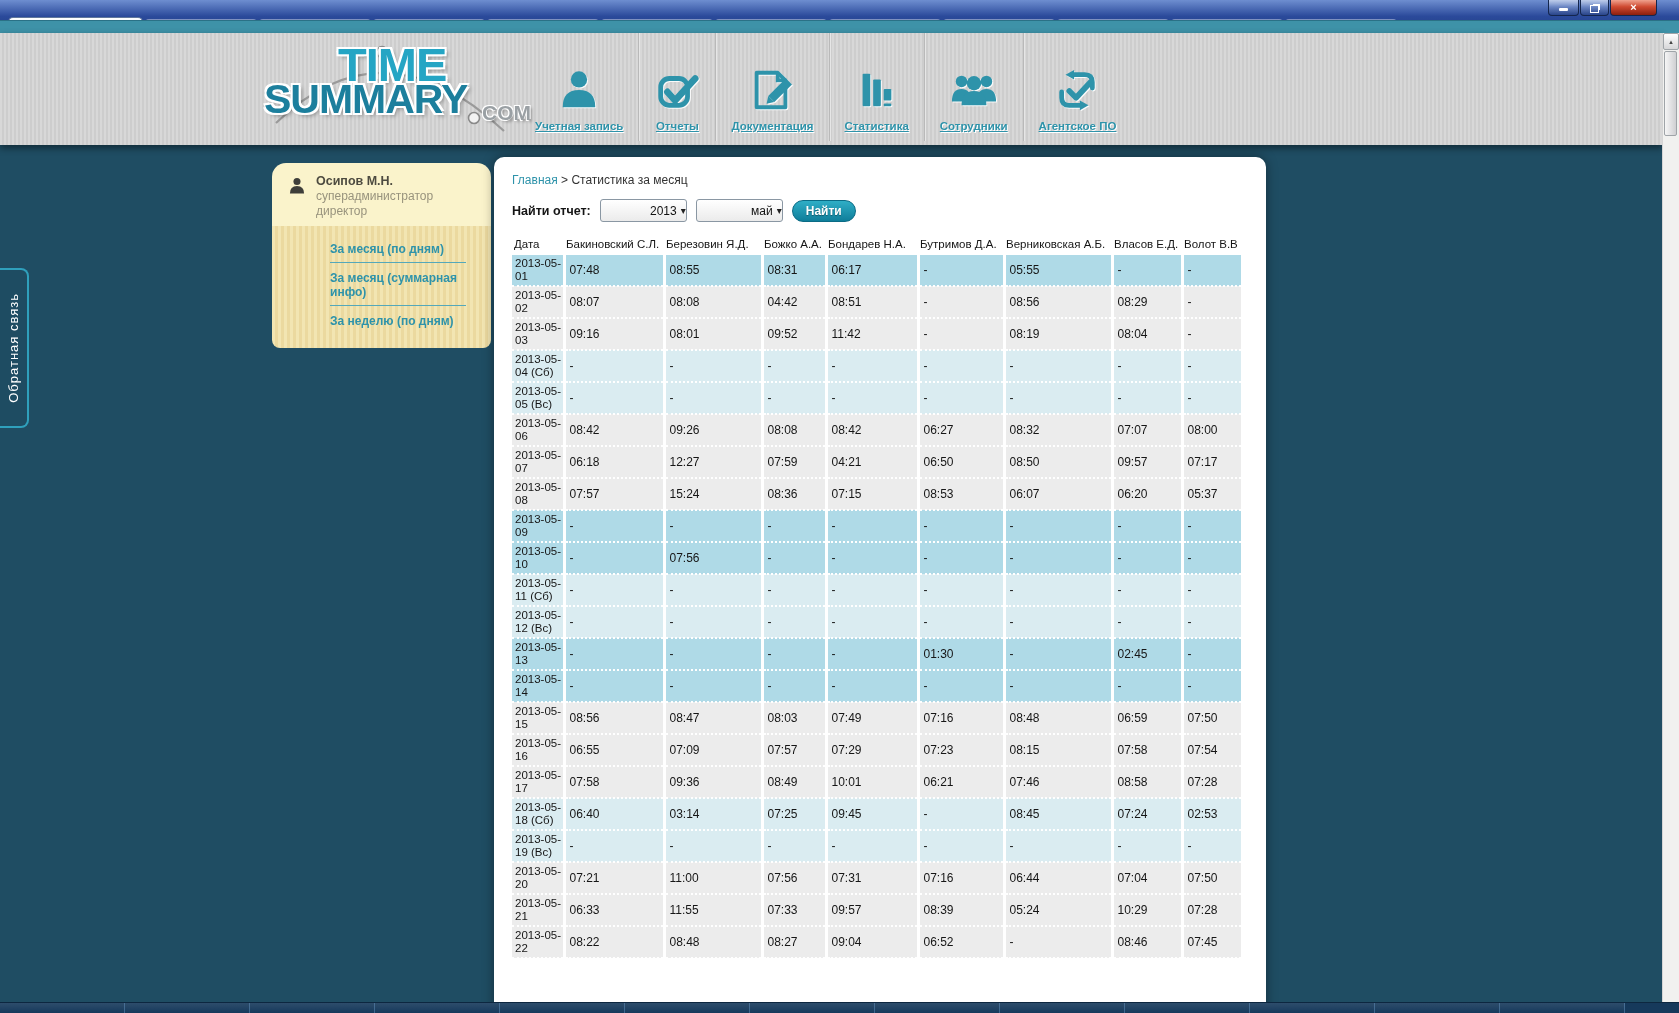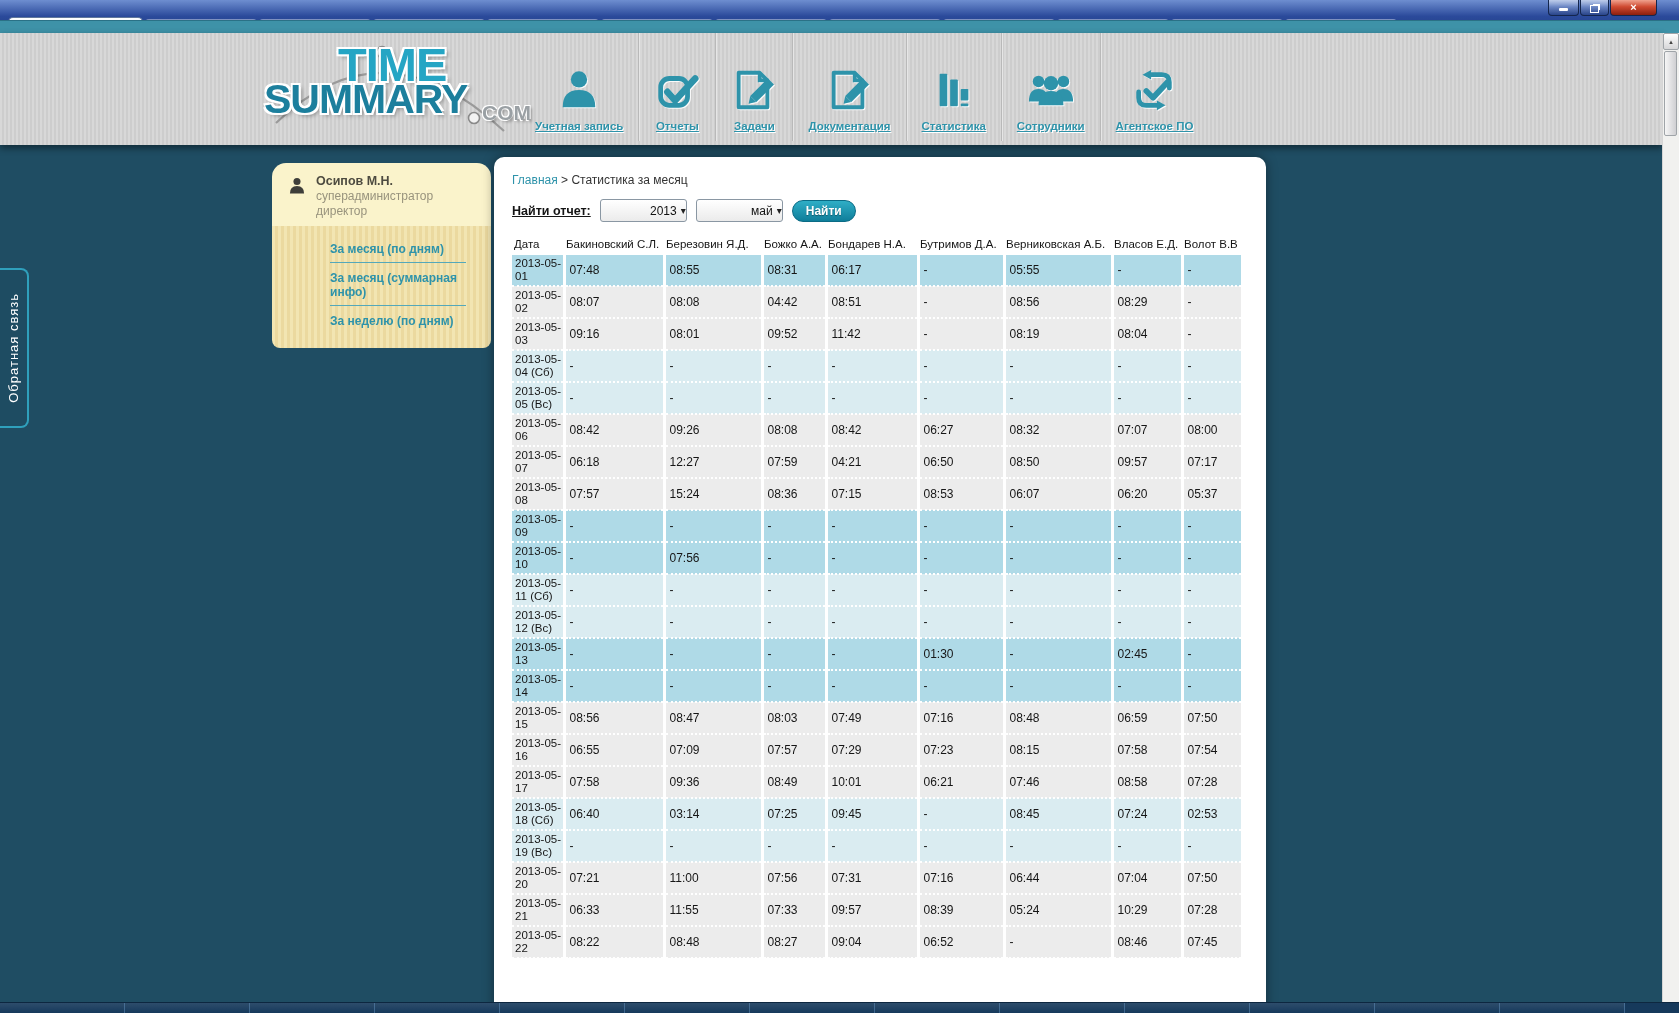--- a/index.html
+++ b/index.html
@@ -68,21 +68,21 @@
     padding:8px 25px 14px 58px;border-radius:0 0 8px 8px;}
   .menu-item{color:#2E93AA;font-weight:bold;font-size:12px;padding:8px 0 6px;cursor:pointer;}
   .menu-item.sep{border-bottom:1px solid #54A8BA;}
 
   
   .content-card{position:absolute;left:494px;top:157px;width:772px;height:900px;background:#fff;
     border-radius:10px;box-shadow:0 0 12px rgba(0,0,0,.4);padding:16px 18px;box-sizing:border-box;}
   .breadcrumb{font-size:12px;color:#333;}
   .breadcrumb a{color:#2E93AA;text-decoration:none;cursor:pointer;}
   .search-row{margin-top:12px;display:flex;align-items:center;gap:9px;}
-  .search-label{font-weight:bold;font-size:12.5px;color:#151515;text-decoration:underline;}
+  .search-label{font-weight:bold;font-size:12.5px;color:#151515;}
   .select{display:flex;align-items:center;justify-content:flex-end;width:76px;height:21px;
     border:1px solid #8a97a3;border-radius:3px;background:linear-gradient(#ffffff,#ebebeb);
     font-size:12px;color:#111;padding:0 0 0 9px;cursor:pointer;}
   .select::after{content:"\25BE";font-size:10px;color:#222;margin-left:4px;}
   .find-btn{height:22px;padding:0 13px;background:linear-gradient(#2FAEC6,#0F7E9A);border:1px solid #0B6B85;
     border-radius:11px;color:#fff;font-weight:bold;font-size:12px;cursor:pointer;font-family:inherit;
     text-shadow:0 1px 1px rgba(0,0,0,.35);}
 
   
   .stats-table{margin-top:13px;border-collapse:collapse;table-layout:fixed;}
@@ -200,33 +200,20 @@
           <span class="nav-label">Учетная запись</span>
         </div>
         <div class="nav-item">
           <span class="nav-icon">
             <svg viewBox="0 0 48 48">
               <rect x="7" y="12" width="28" height="28" rx="9" fill="none" stroke="#2E93AA" stroke-width="5"></rect>
               <path d="M14 26 l8 9 L43 12" fill="none" stroke="#2E93AA" stroke-width="7" stroke-linecap="round" stroke-linejoin="round"></path>
             </svg>
           </span>
           <span class="nav-label">Отчеты</span>
-        </div>
-        <div class="nav-item">
-          <span class="nav-icon">
-            <svg viewBox="0 0 48 48">
-              <path d="M8 6 h22 l8 8 v28 H8 z" fill="none" stroke="#2E93AA" stroke-width="4" stroke-linejoin="round"></path>
-              <path d="M30 6 v8 h8" fill="none" stroke="#2E93AA" stroke-width="4"></path>
-              <g transform="rotate(45 30 26)">
-                <rect x="26" y="10" width="9" height="26" fill="#2E93AA"></rect>
-                <path d="M26 36 h9 l-4.5 7 z" fill="#2E93AA"></path>
-              </g>
-            </svg>
-          </span>
-          <span class="nav-label">Задачи</span>
         </div>
         <div class="nav-item">
           <span class="nav-icon">
             <svg viewBox="0 0 48 48">
               <path d="M8 6 h22 l8 8 v28 H8 z" fill="none" stroke="#2E93AA" stroke-width="4" stroke-linejoin="round"></path>
               <path d="M30 6 v8 h8" fill="none" stroke="#2E93AA" stroke-width="4"></path>
               <g transform="rotate(45 30 26)">
                 <rect x="26" y="10" width="9" height="26" fill="#2E93AA"></rect>
                 <path d="M26 36 h9 l-4.5 7 z" fill="#2E93AA"></path>
               </g>

